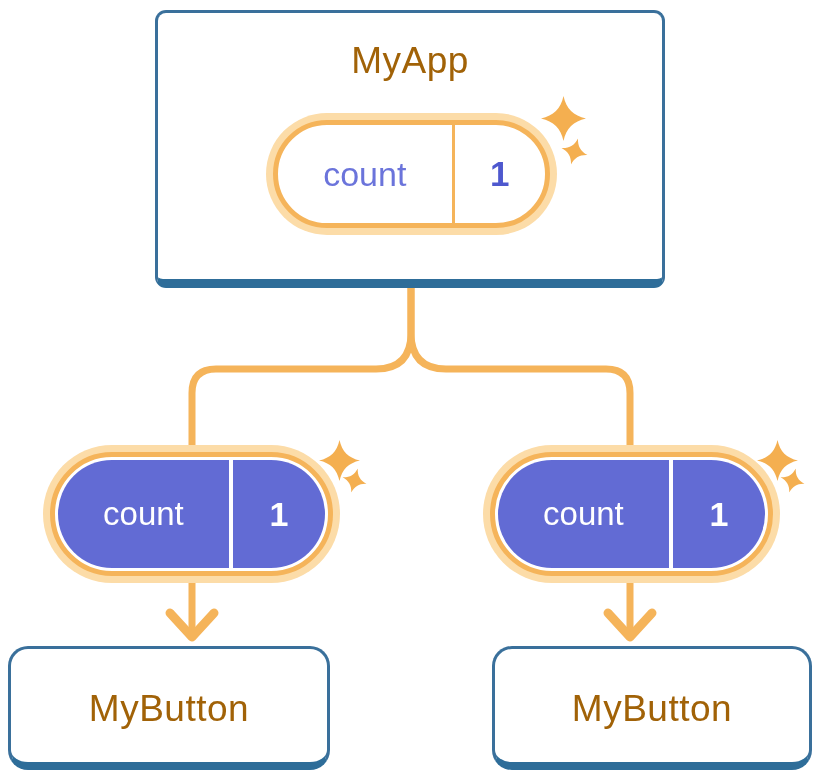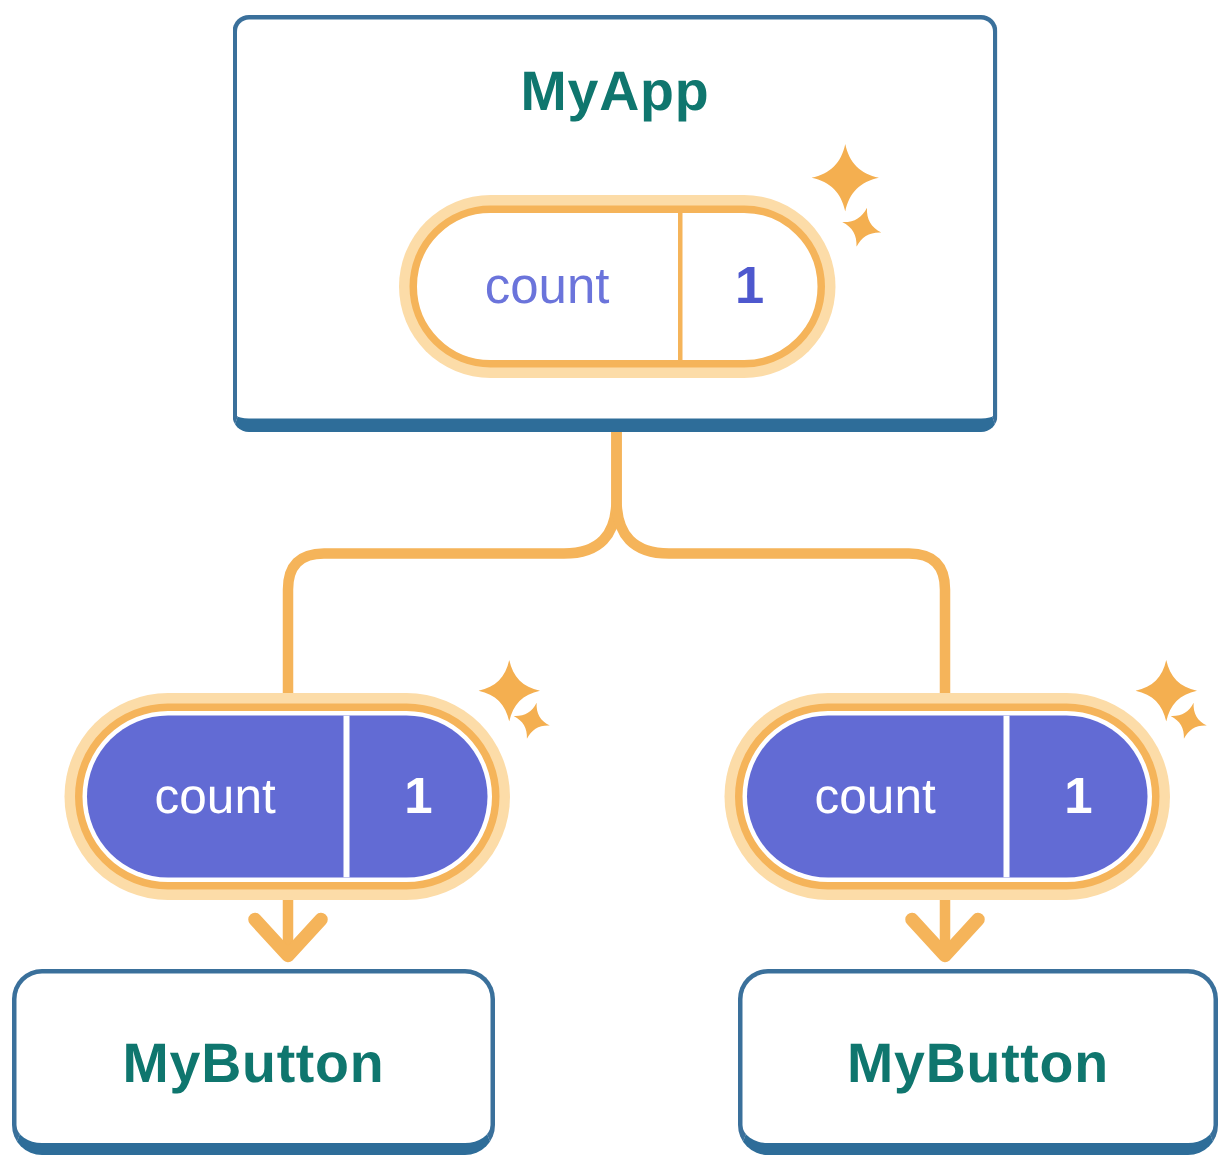--- a/index.html
+++ b/index.html
@@ -16,43 +16,42 @@
     position:absolute;
     box-sizing:border-box;
     background:#ffffff;
     border:3px solid #3A709B;
     border-bottom:9px solid #2E6D99;
     border-radius:11px;
     z-index:2;
   }
   .component-card.child{border-bottom-width:8px;border-radius:20px;}
   .component-title{
-    font-weight:700;
+    font-weight:400;
     font-size:37px;
-    color:#0f766e;
+    color:#a16207;
     text-align:center;
     letter-spacing:0.5px;
   }
   #root-card .component-title{margin-top:27px;}
   .child-title-wrap{
     position:absolute;inset:0;
     display:flex;align-items:center;justify-content:center;
     padding-top:6px;
   }
   
   .state-pill{
     position:absolute;
     box-sizing:border-box;
     border:5px solid #F5B45A;
     border-radius:70px;
     background:#ffffff;
     box-shadow:0 0 0 7px #FCDCA8;
     display:flex;
     z-index:3;
-    margin-top:17px;
   }
   .state-pill .cell{
     display:flex;align-items:center;justify-content:center;
   }
   
   .state-pill.outline .cell-name{
     width:65%;
     font-size:34px;
     color:#6B74DB;
   }

